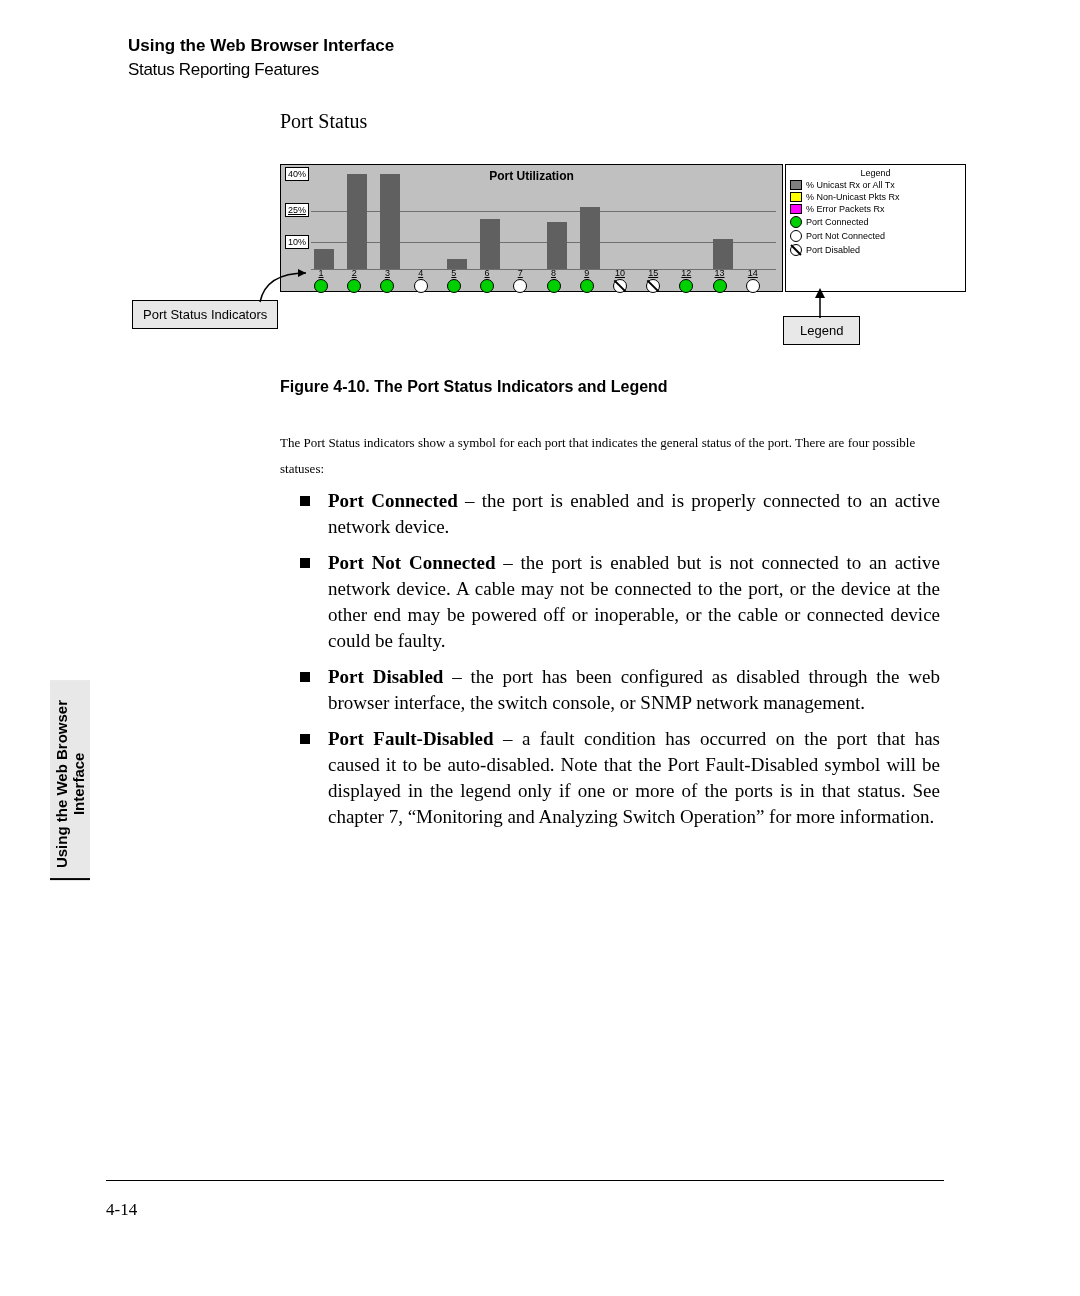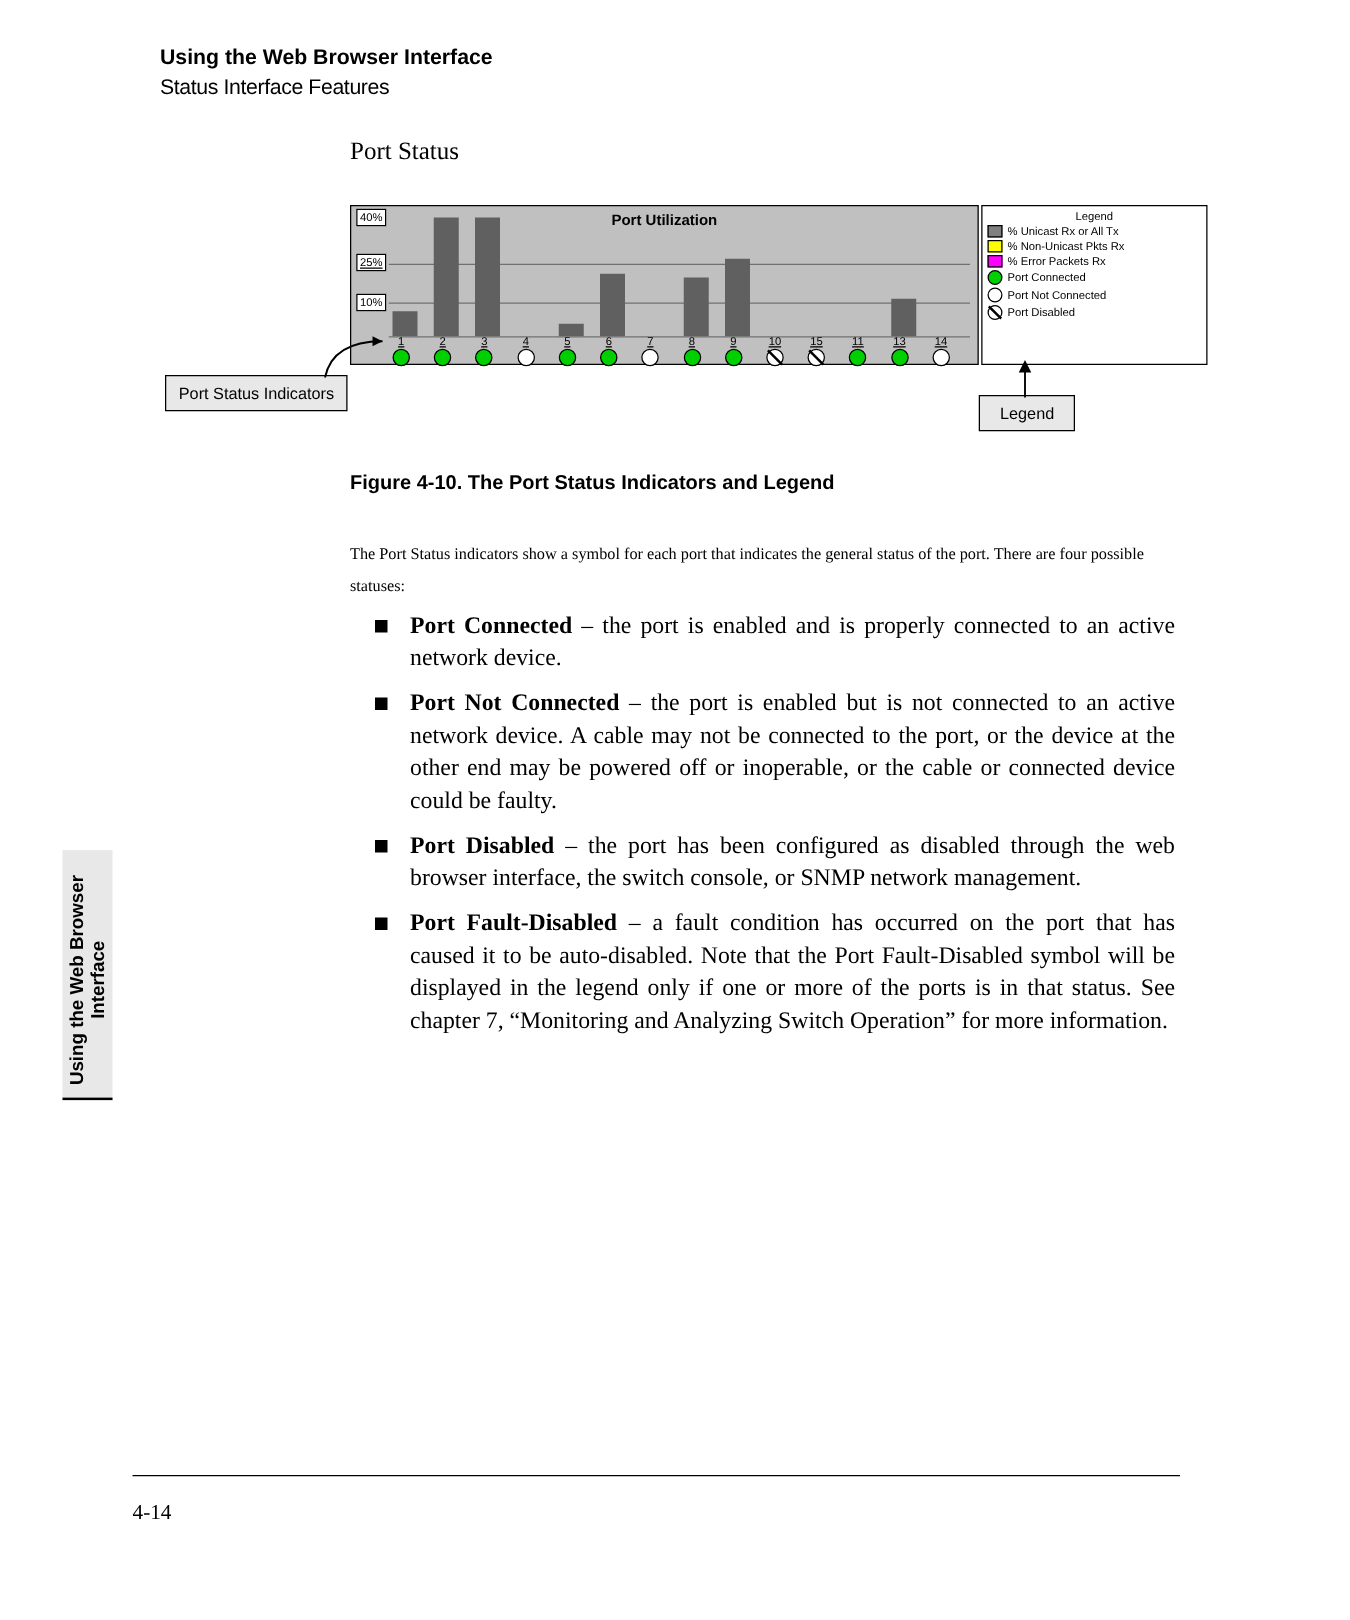--- a/index.html
+++ b/index.html
@@ -63,21 +63,21 @@
   .side-tab{position:absolute;left:50px;top:680px;background:#e8e8e8;border-top:2px solid #000;padding:10px 3px 20px;writing-mode:vertical-rl;transform:rotate(180deg);font:700 15px Helvetica,Arial,sans-serif;text-align:center;}
 
   .footer-rule{position:absolute;left:106px;top:1180px;width:838px;border-top:1.5px solid #000;}
   .page-num{position:absolute;left:106px;top:1200px;font-size:17px;}
 </style>
 </head>
 <body>
 
 <div class="hdr">
   <div class="hdr-line1">Using the Web Browser Interface</div>
-  <div class="hdr-line2 cond">Status Interface Features</div>
+  <div class="hdr-line2 cond">Status Reporting Features</div>
 </div>
 
 <div class="section-title">Port Status</div>
 
 <div class="figwrap">
   <div class="chart-panel">
     <span class="axis-label axis-40">40%</span>
     <span class="axis-label axis-25">25%</span>
     <span class="axis-label axis-10">10%</span>
     <div class="chart-title">Port Utilization</div>
@@ -133,21 +133,21 @@
         </div>
         <div class="port" style="left: 298.929px;">
           <span class="port-num">10</span>
           <div class="ind disabled"></div>
         </div>
         <div class="port" style="left: 332.143px;">
           <span class="port-num">15</span>
           <div class="ind disabled"></div>
         </div>
         <div class="port" style="left: 365.357px;">
-          <span class="port-num">11</span>
+          <span class="port-num">12</span>
           <div class="ind green"></div>
         </div>
         <div class="port" style="left: 398.571px;">
           <span class="port-num">13</span>
           <div class="ind green"></div>
         </div>
         <div class="port" style="left: 431.786px;">
           <span class="port-num">14</span>
           <div class="ind white"></div>
         </div>

